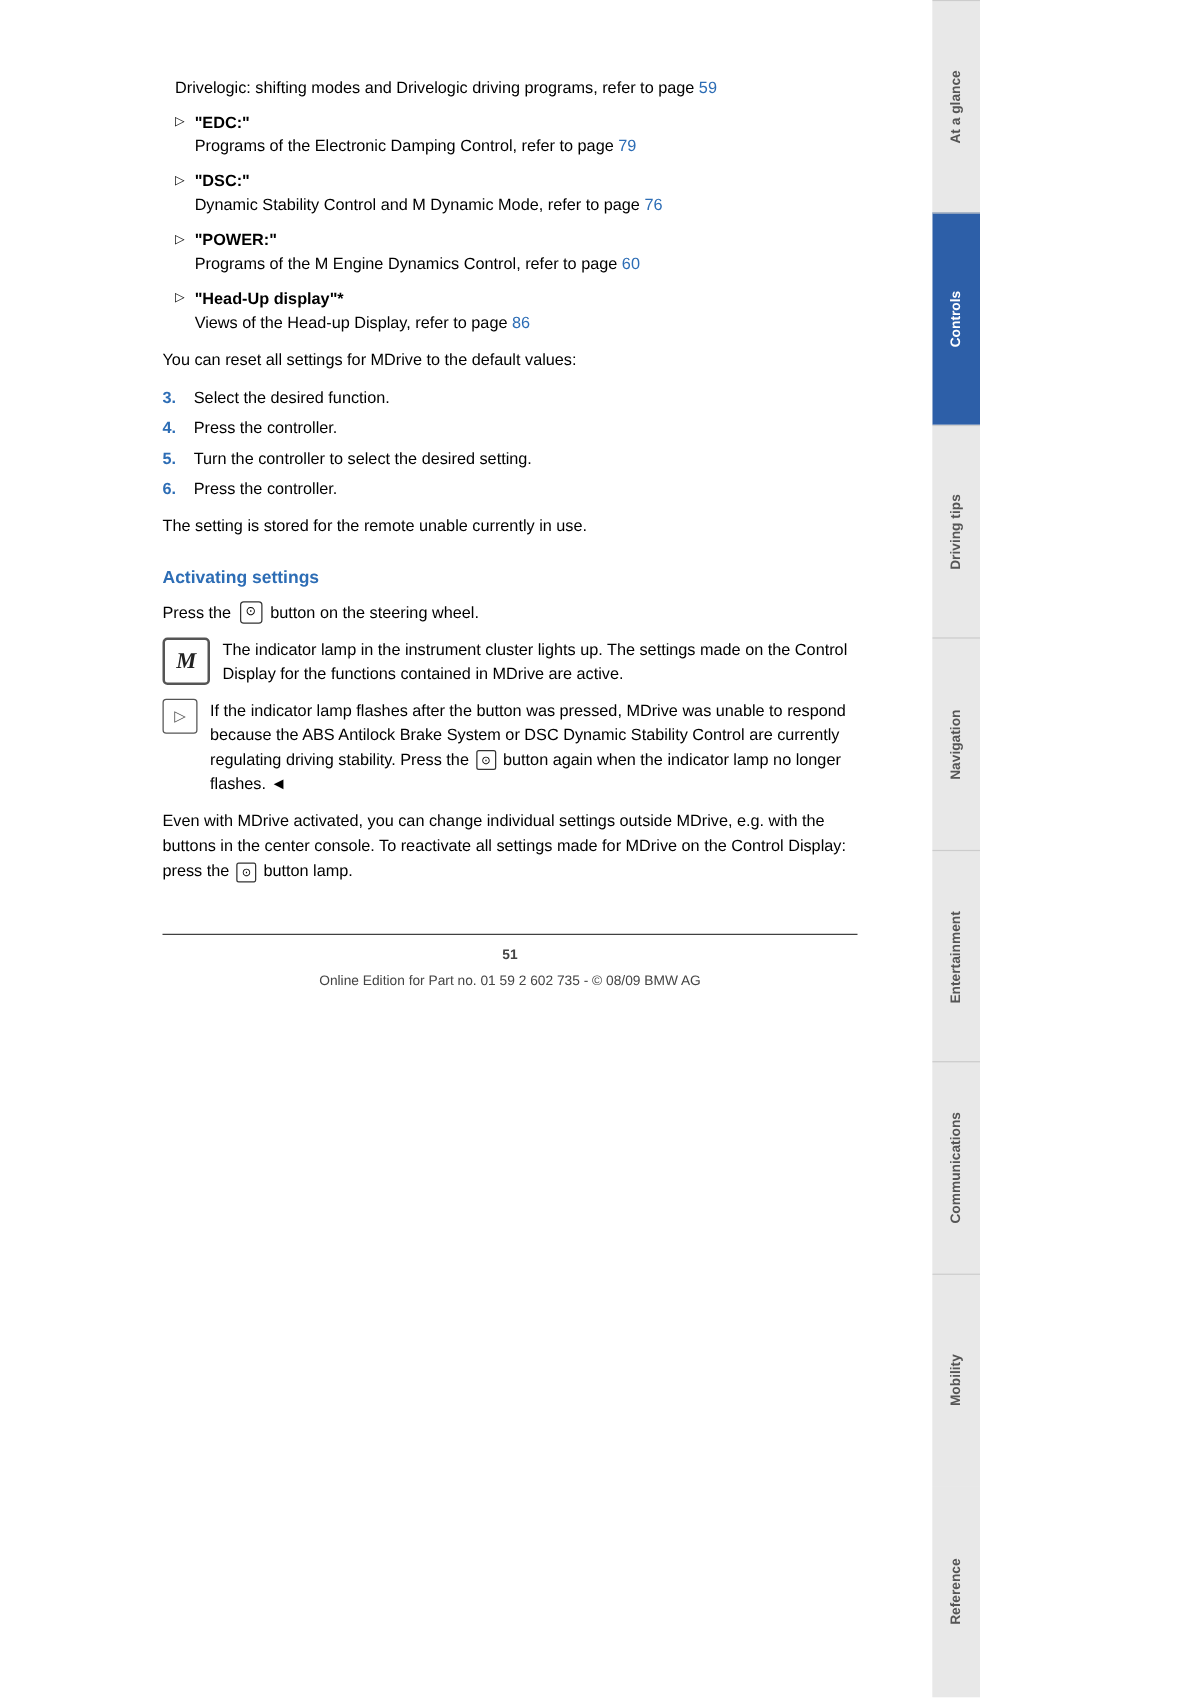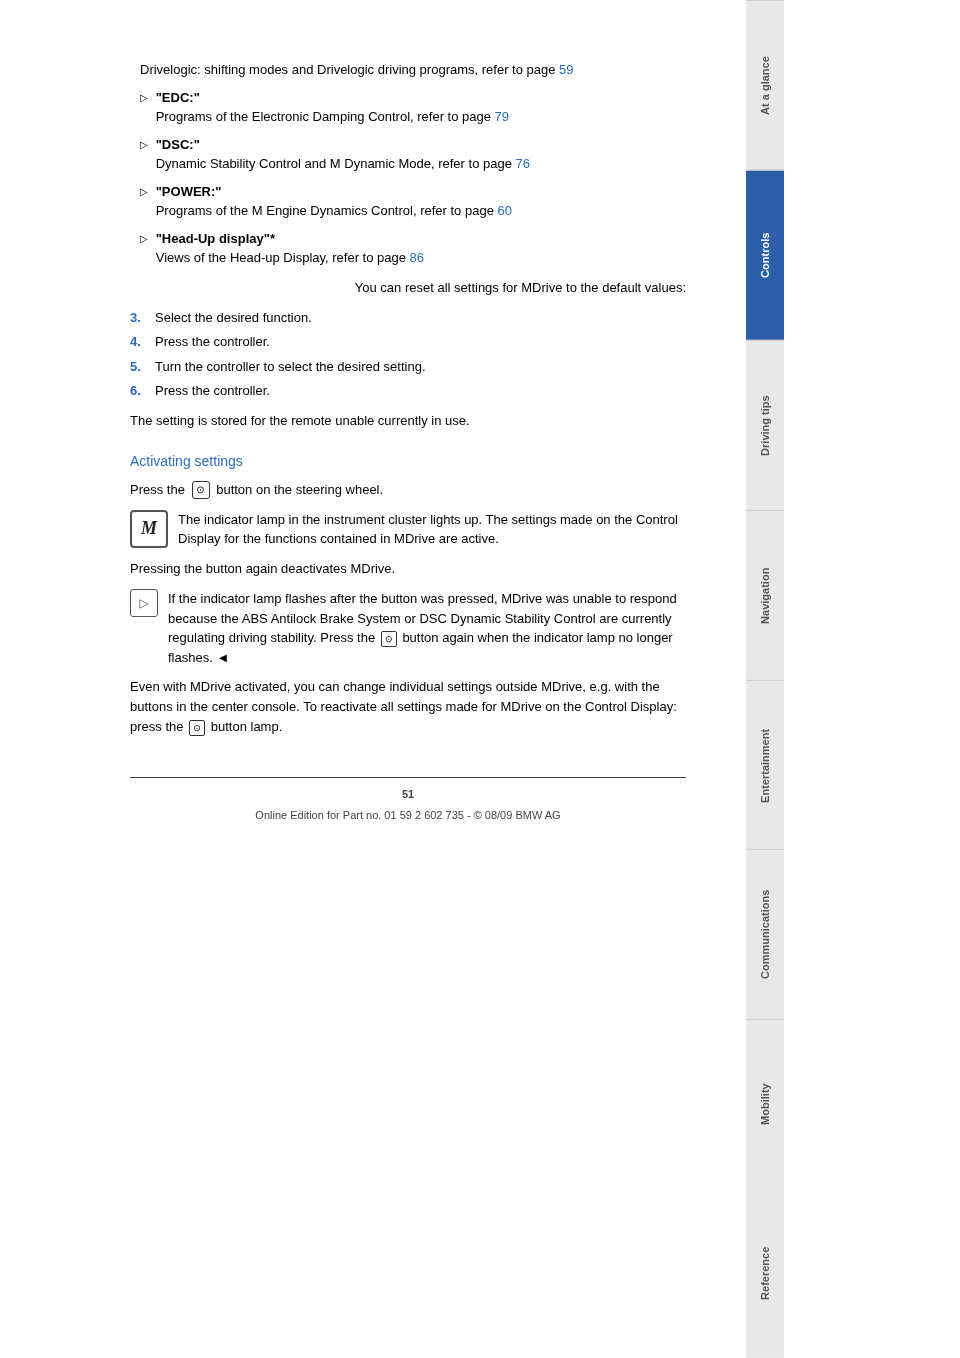--- a/index.html
+++ b/index.html
@@ -93,21 +93,21 @@
       font-weight: bold;
       min-width: 25px;
       flex-shrink: 0;
     }
     .numbered-item .num-text {
       flex: 1;
     }
 
     .section-heading {
       color: #2d6db5;
-      font-weight: normal;
+      font-weight: bold;
       font-size: 14px;
       margin: 20px 0 8px 0;
     }
 
     .para {
       margin-bottom: 8px;
       line-height: 1.55;
     }
 
     .note-box {
@@ -210,21 +210,21 @@
 
       <div class="bullet-item">
         <span class="bullet-arrow">▷</span>
         <div class="bullet-text">
           <span class="label">"Head-Up display"*</span><br>
           <span>Views of the Head-up Display, refer to page</span>
           <a class="link-blue">86</a>
         </div>
       </div>
 
-      <div class="para" style="margin-top: 10px; text-align: right;">
+      <div class="para" style="margin-top: 10px;">
         <span>You can reset all settings for MDrive to the default values:</span>
       </div>
 
       <div class="numbered-list">
         <div class="numbered-item">
           <span class="num">3.</span>
           <span class="num-text">Select the desired function.</span>
         </div>
         <div class="numbered-item">
           <span class="num">4.</span>
@@ -253,23 +253,20 @@
         
         <span style="display:inline-block; width:18px; height:18px; border:1.5px solid #333; border-radius:3px; vertical-align:middle; margin: 0 3px; font-size:10px; text-align:center; line-height:16px;">⊙</span>
         <span>button on the steering wheel.</span>
       </div>
 
       <div class="note-box">
         <div class="note-icon-m">M</div>
         <div class="note-text">The indicator lamp in the instrument cluster lights up. The settings made on the Control Display for the functions contained in MDrive are active.</div>
       </div>
 
-      <div class="para">
-        <span>Pressing the button again deactivates MDrive.</span>
-      </div>
 
       <div class="note-box">
         <div class="note-icon-arrow">▷</div>
         <div class="note-text">
           <span>If the indicator lamp flashes after the button was pressed, MDrive was unable to respond because the ABS Antilock Brake System or DSC Dynamic Stability Control are currently regulating driving stability. Press the</span>
           <span style="display:inline-block; width:16px; height:16px; border:1.5px solid #333; border-radius:2px; vertical-align:middle; margin: 0 2px; font-size:9px; text-align:center; line-height:14px;">⊙</span>
           <span>button again when the indicator lamp no longer flashes.</span>
           <span>◄</span>
         </div>
       </div>

